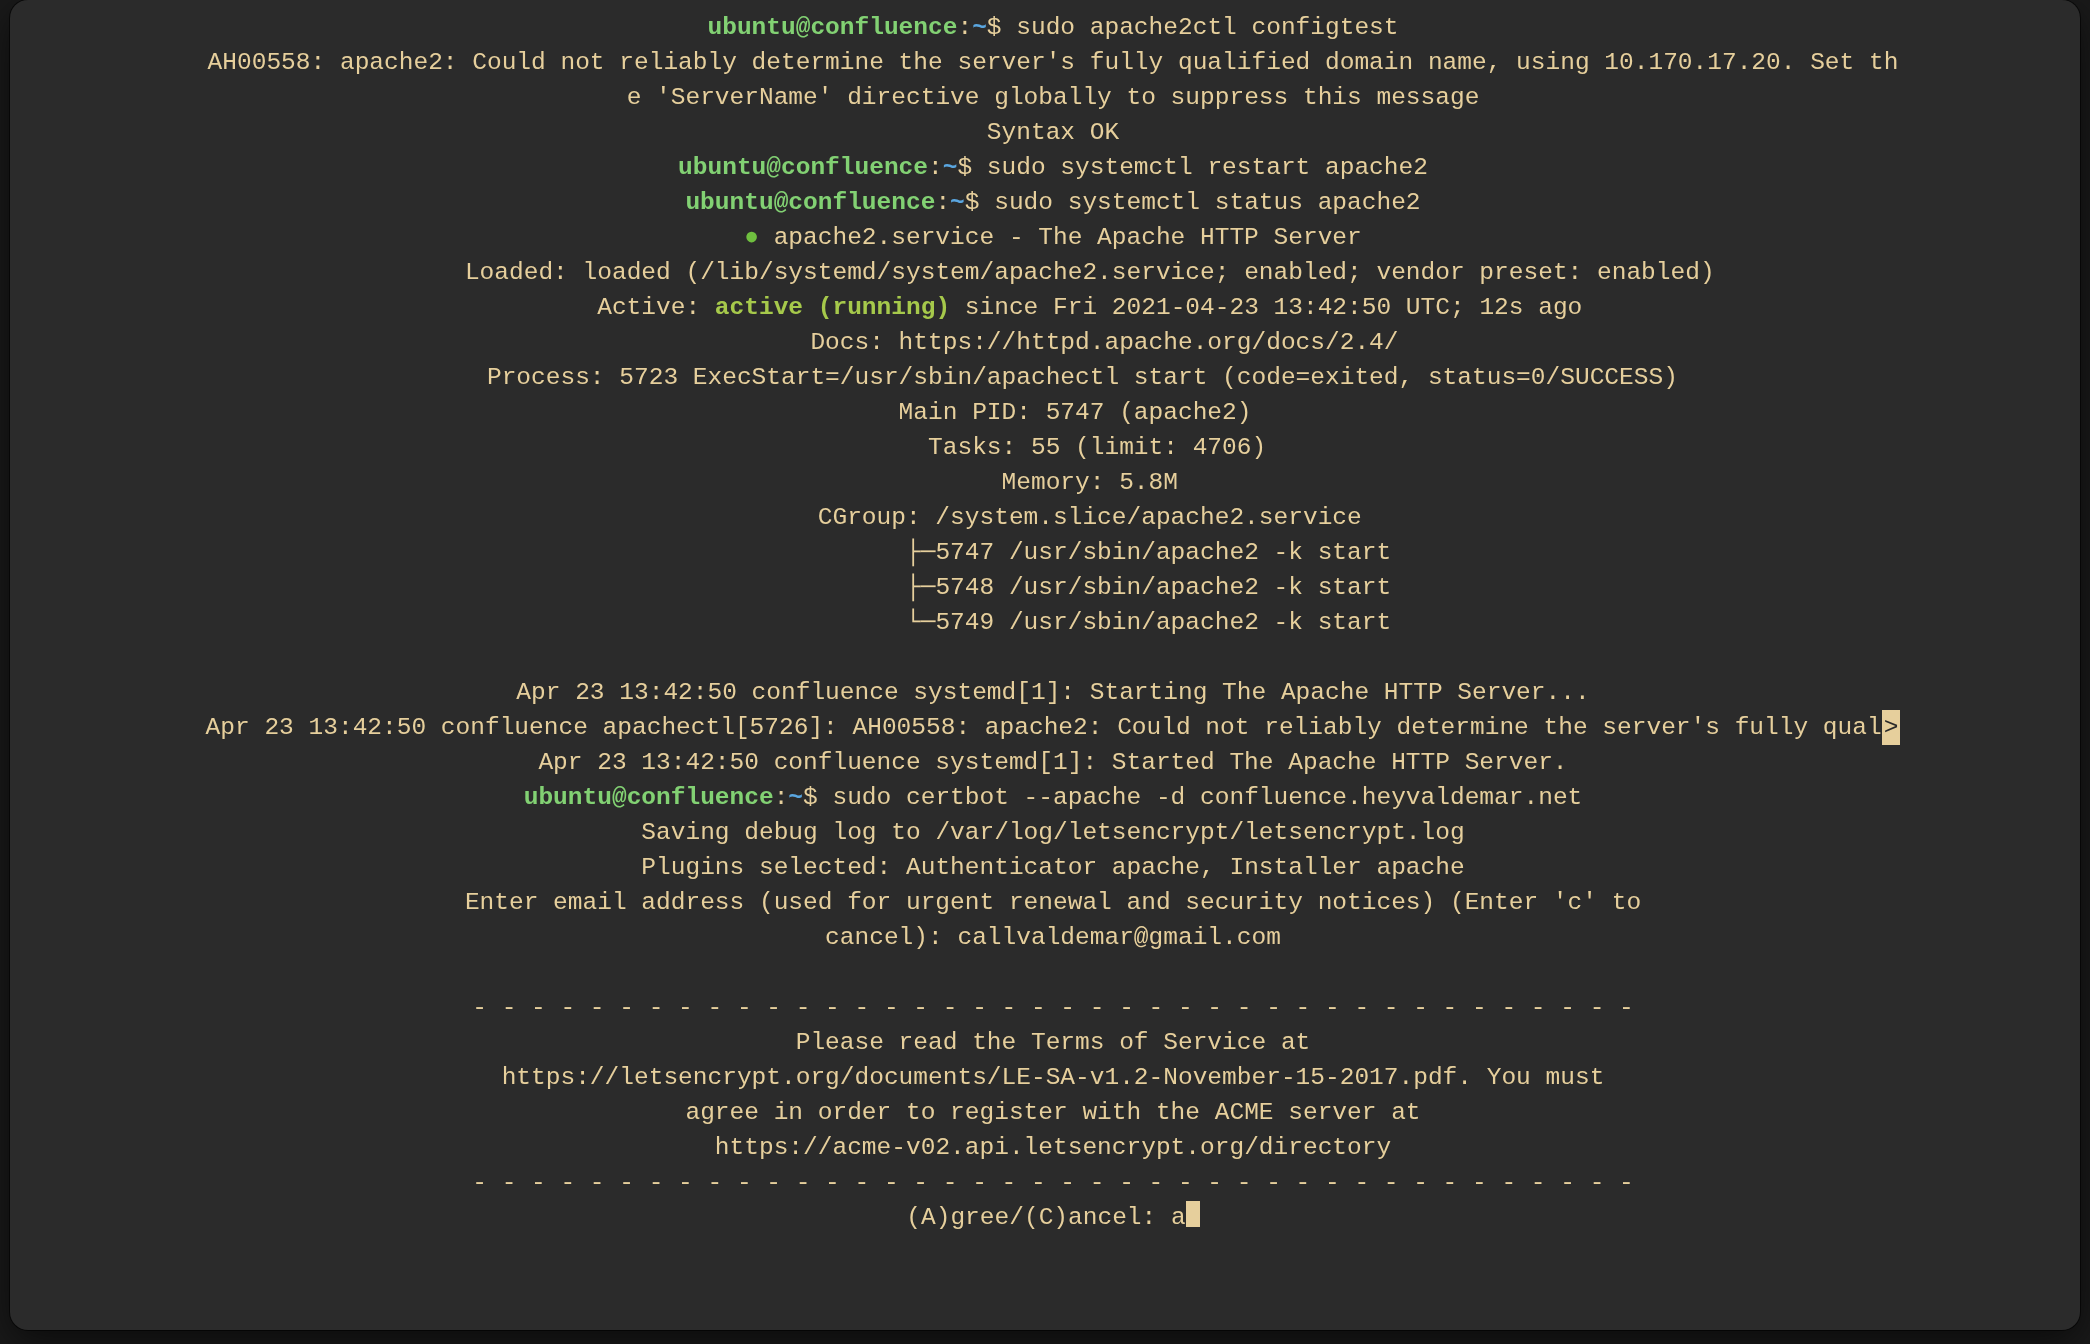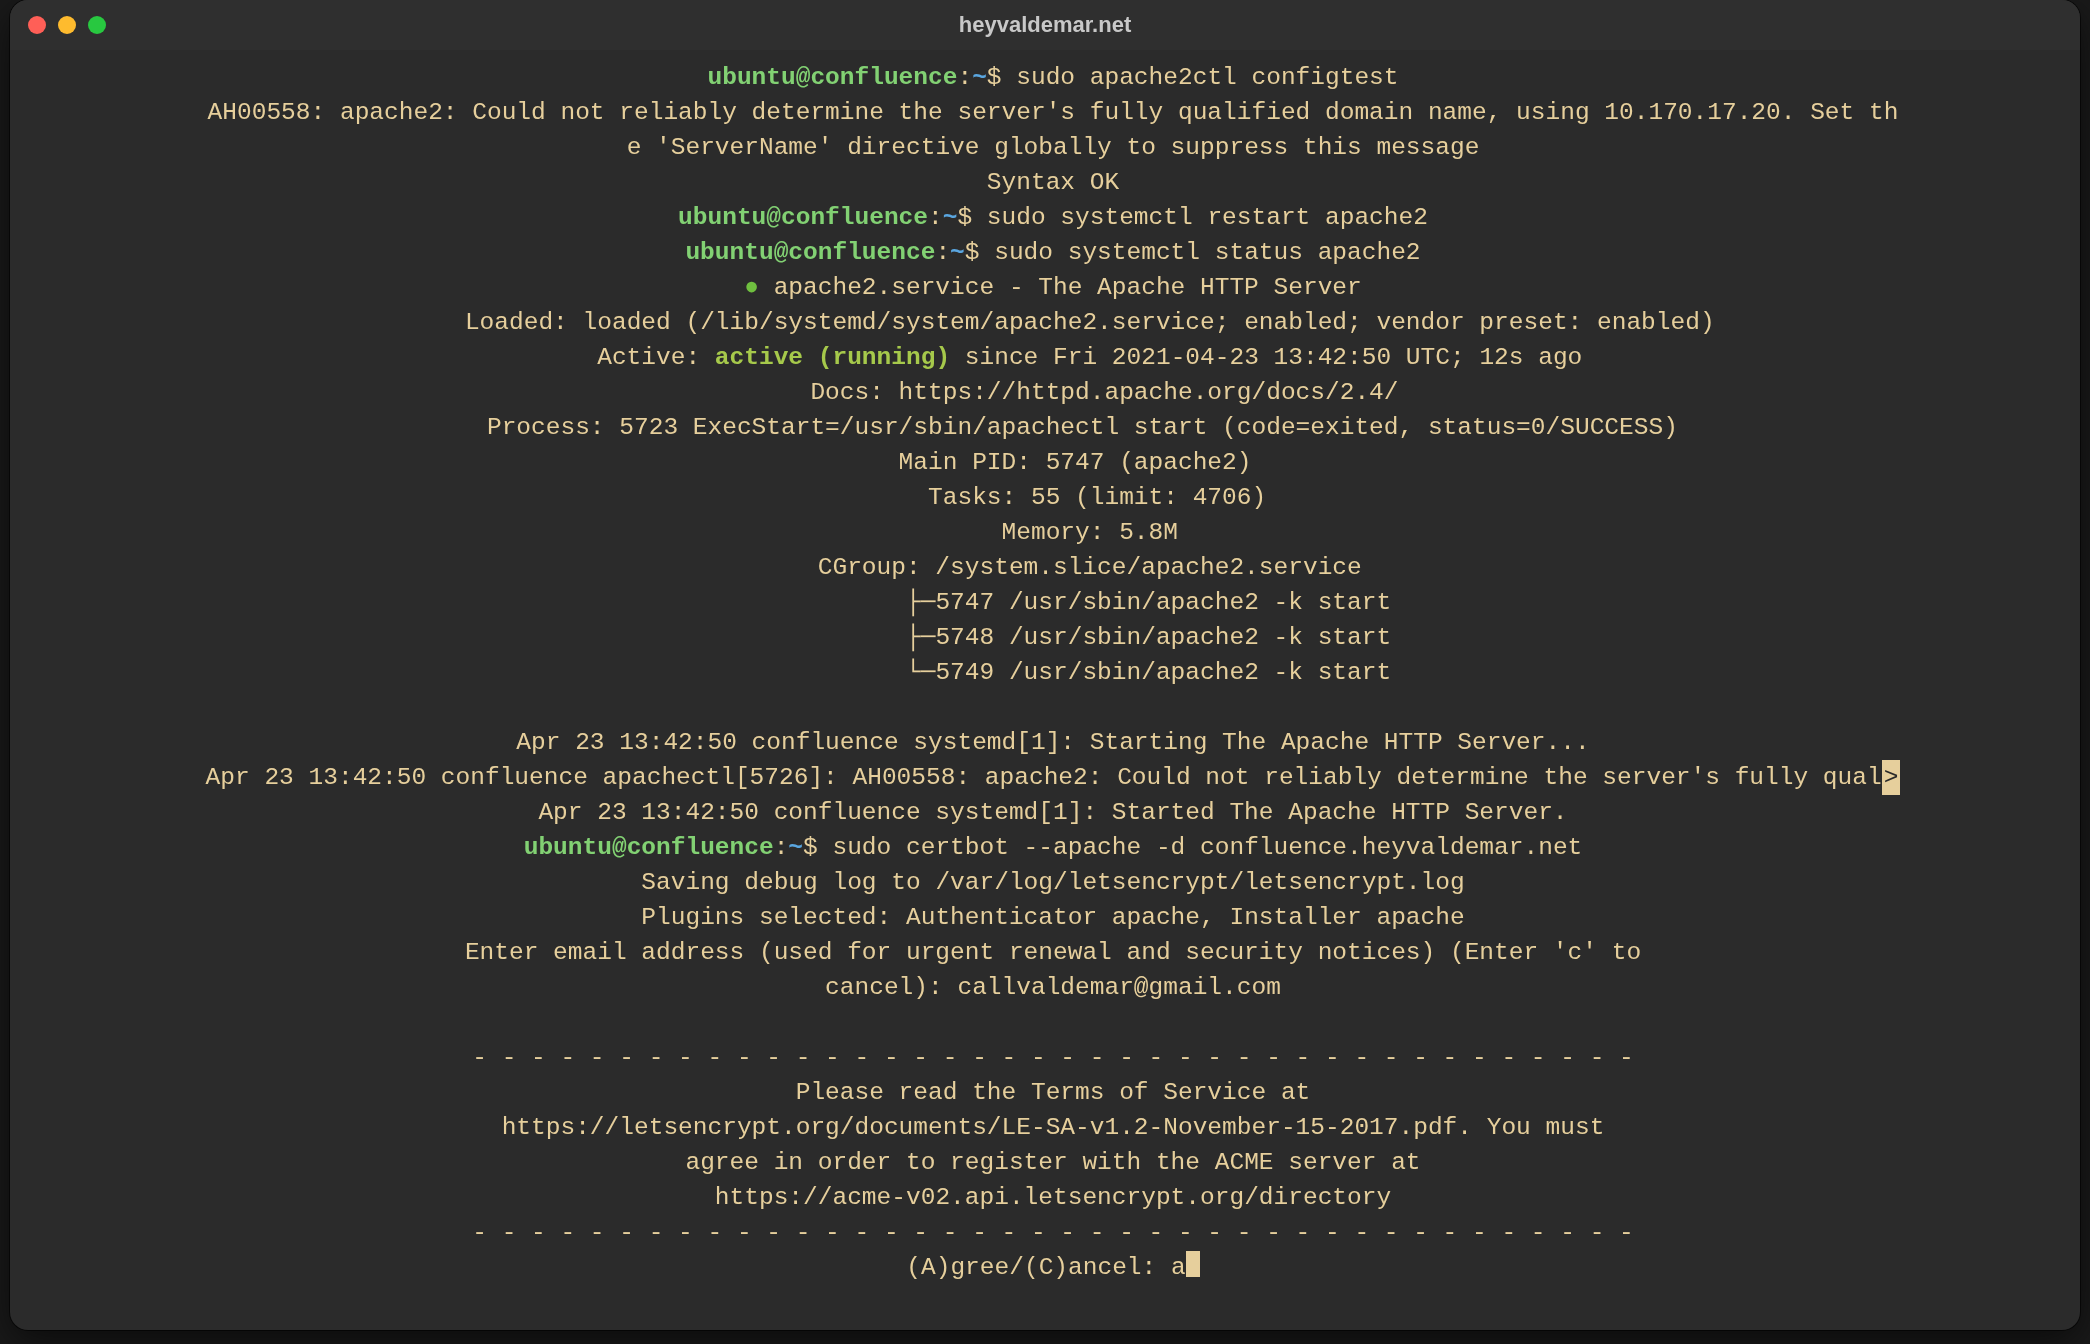--- a/index.html
+++ b/index.html
@@ -73,28 +73,20 @@
     width: 14px;
     height: 26px;
     background: #e6cf9c;
     vertical-align: -3px;
   }
 </style>
 </head>
 <body>
 
 <div class="window">
-  <div class="titlebar">
-    <div class="lights">
-      <div class="light red"></div>
-      <div class="light yellow"></div>
-      <div class="light green"></div>
-    </div>
-    <div class="title">heyvaldemar.net</div>
-  </div>
 
   <div class="term"><span class="pu">ubuntu</span><span class="pu">@</span><span class="pu">confluence</span><span class="pc">:</span><span class="pp">~</span><span class="pd">$</span> <span class="cmd">sudo apache2ctl configtest</span>
 <span class="out">AH00558: apache2: Could not reliably determine the server's fully qualified domain name, using 10.170.17.20. Set th</span>
 <span class="out">e 'ServerName' directive globally to suppress this message</span>
 <span class="out">Syntax OK</span>
 <span class="pu">ubuntu</span><span class="pu">@</span><span class="pu">confluence</span><span class="pc">:</span><span class="pp">~</span><span class="pd">$</span> <span class="cmd">sudo systemctl restart apache2</span>
 <span class="pu">ubuntu</span><span class="pu">@</span><span class="pu">confluence</span><span class="pc">:</span><span class="pp">~</span><span class="pd">$</span> <span class="cmd">sudo systemctl status apache2</span>
 <span class="bullet">●</span> <span class="out">apache2.service - The Apache HTTP Server</span>
 <span class="out">     Loaded: loaded (/lib/systemd/system/apache2.service; enabled; vendor preset: enabled)</span>
 <span class="out">     Active: </span><span class="active">active (running)</span><span class="out"> since Fri 2021-04-23 13:42:50 UTC; 12s ago</span>

